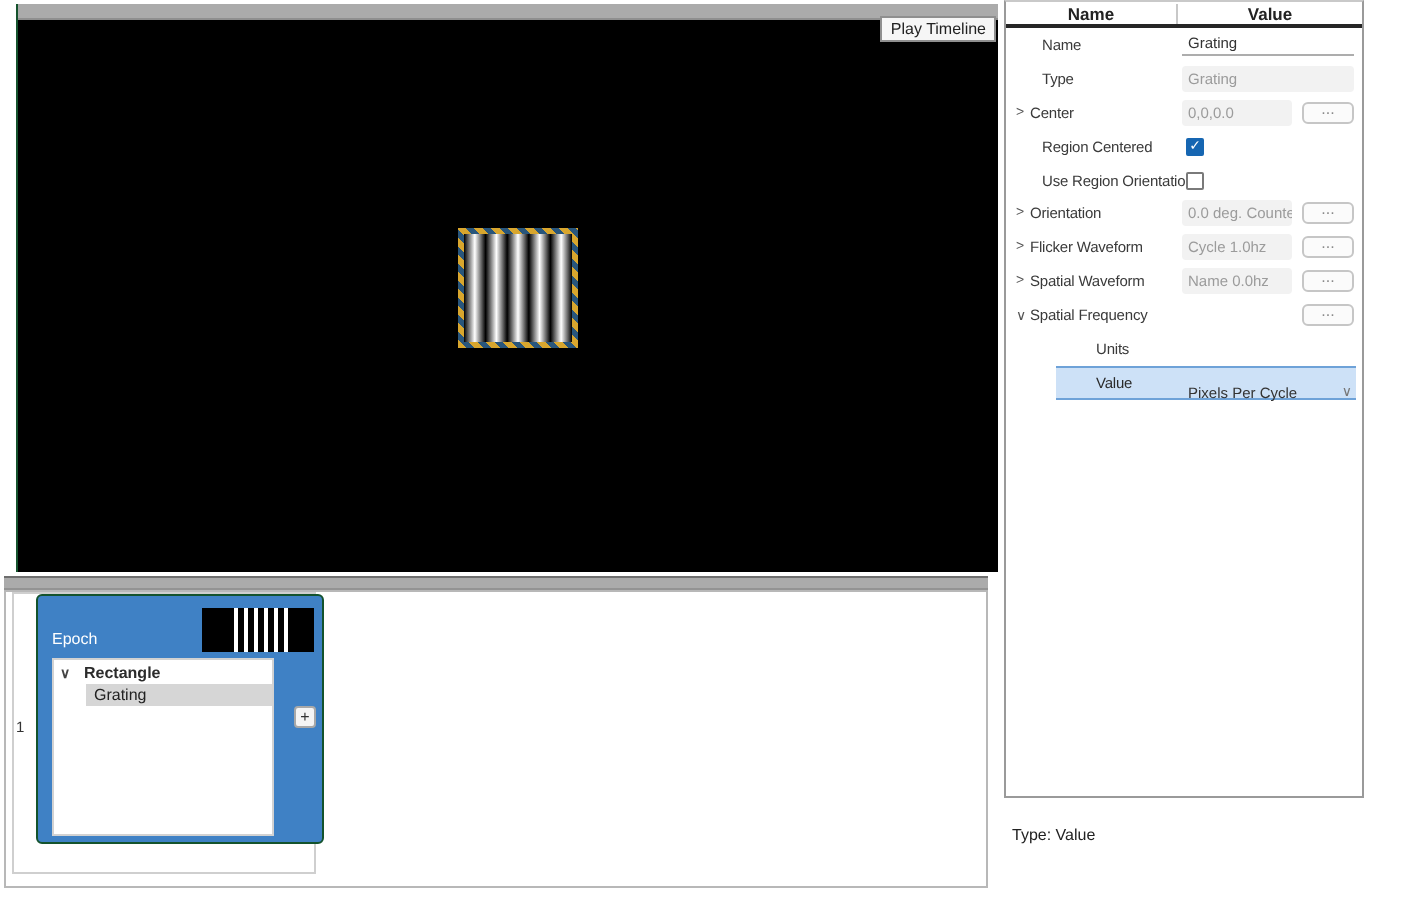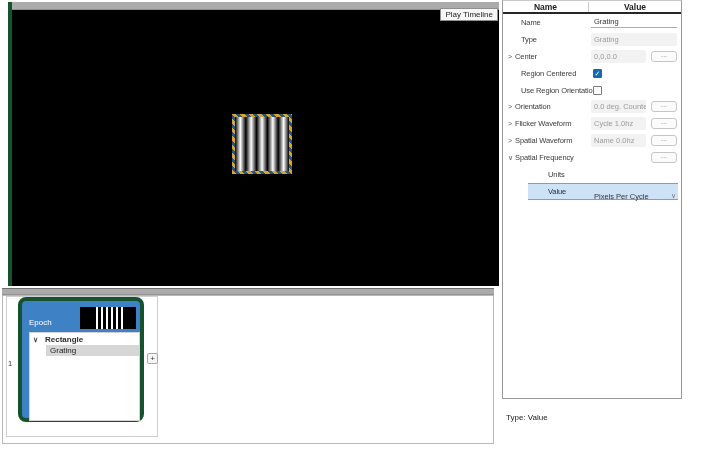--- a/index.html
+++ b/index.html
@@ -1,38 +1,38 @@
 <!DOCTYPE html>
 <html><head>
 <meta charset="utf-8">
 <style>
   * { margin:0; padding:0; box-sizing:border-box; }
   html,body { width:708px; height:453px; background:#ffffff; font-family:"Liberation Sans", sans-serif; overflow:hidden; }
   .root { position:relative; width:708px; height:453px; background:#fff; }
 
   
-  .canvas-area { position:absolute; left:8px; top:2px; width:491px; height:284px; border-left:4px solid #14532d; }
+  .canvas-area { position:absolute; left:8px; top:2px; width:491px; height:284px; border-left:1px solid #14532d; }
   .canvas-topbar { height:8px; background:#ababab; border-bottom:1px solid #8f8f8f; }
   .canvas-black { position:relative; height:276px; background:#000; }
   .play-btn { position:absolute; top:-2px; right:1px; font-size:8px; line-height:11px; padding:0 4px;
               background:#f6f6f6; color:#222; border:1px solid #8f8f8f; font-family:"Liberation Sans",sans-serif; cursor:default; }
   .grating { position:absolute; left:220px; top:104px; width:60px; height:60px;
              border:3px solid transparent;
              border-image:repeating-linear-gradient(45deg,#d8a62e 0 3px,#29567c 3px 6px) 3; }
   .grating-stripes { width:100%; height:100%;
              background:repeating-linear-gradient(90deg,#000 0px,#ffffff 5.4px,#000 10.8px); }
 
   
   .timeline-area { position:absolute; left:2px; top:288px; width:492px; height:156px; }
   .tl-topbar { height:7px; background:#ababab; border-top:1px solid #6e6e6e; border-bottom:1px solid #939393; }
   .tl-body { position:relative; height:149px; background:#fff; border:1px solid #b8b8b8; }
   .track { position:absolute; left:3px; top:0px; width:152px; height:141px; border:1px solid #cfcfcf; background:#fff; }
   .row-num { position:absolute; left:1px; top:62px; font-size:7.5px; color:#333; }
-  .epoch-card { position:absolute; left:11px; top:0px; width:126px; height:125px;
-                background:#3f81c5; border:4px solid #14532d; border-radius:8px; }
+  .epoch-card { position:absolute; left:11px; top:0px; width:144px; height:125px;
+                background:#3f81c5; border:1px solid #14532d; border-radius:3px; }
   .epoch-label { position:absolute; left:7px; top:17px; color:#ffffff; font-size:8px; }
   .thumb { position:absolute; top:6px; right:4px; width:56px; height:22px; background:#000; }
   .thumb-stripes { position:absolute; left:16px; top:0; width:27px; height:100%;
                    background:repeating-linear-gradient(90deg,#fff 0 2px,#000 2px 5px); }
   .epoch-list { position:absolute; left:7px; top:31px; width:111px; height:89px; background:#fff; border:1px solid #d2d2d2; }
   .tree-row1 { display:flex; align-items:center; padding:2px 0 1px 3px; font-size:8px; font-weight:600; color:#2b2b2b; }
   .tree-chev { width:12px; font-size:7px; color:#444; }
   .tree-row2 { margin-left:16px; background:#d6d6d6; font-size:8px; color:#222; padding:1px 2px 1px 4px; }
   .add-btn { position:absolute; left:144px; top:57px; width:11px; height:11px; background:#f5f5f5;
              border:1px solid #a8a8a8; border-radius:2px; font-size:8px; line-height:9px; text-align:center; color:#333; }

